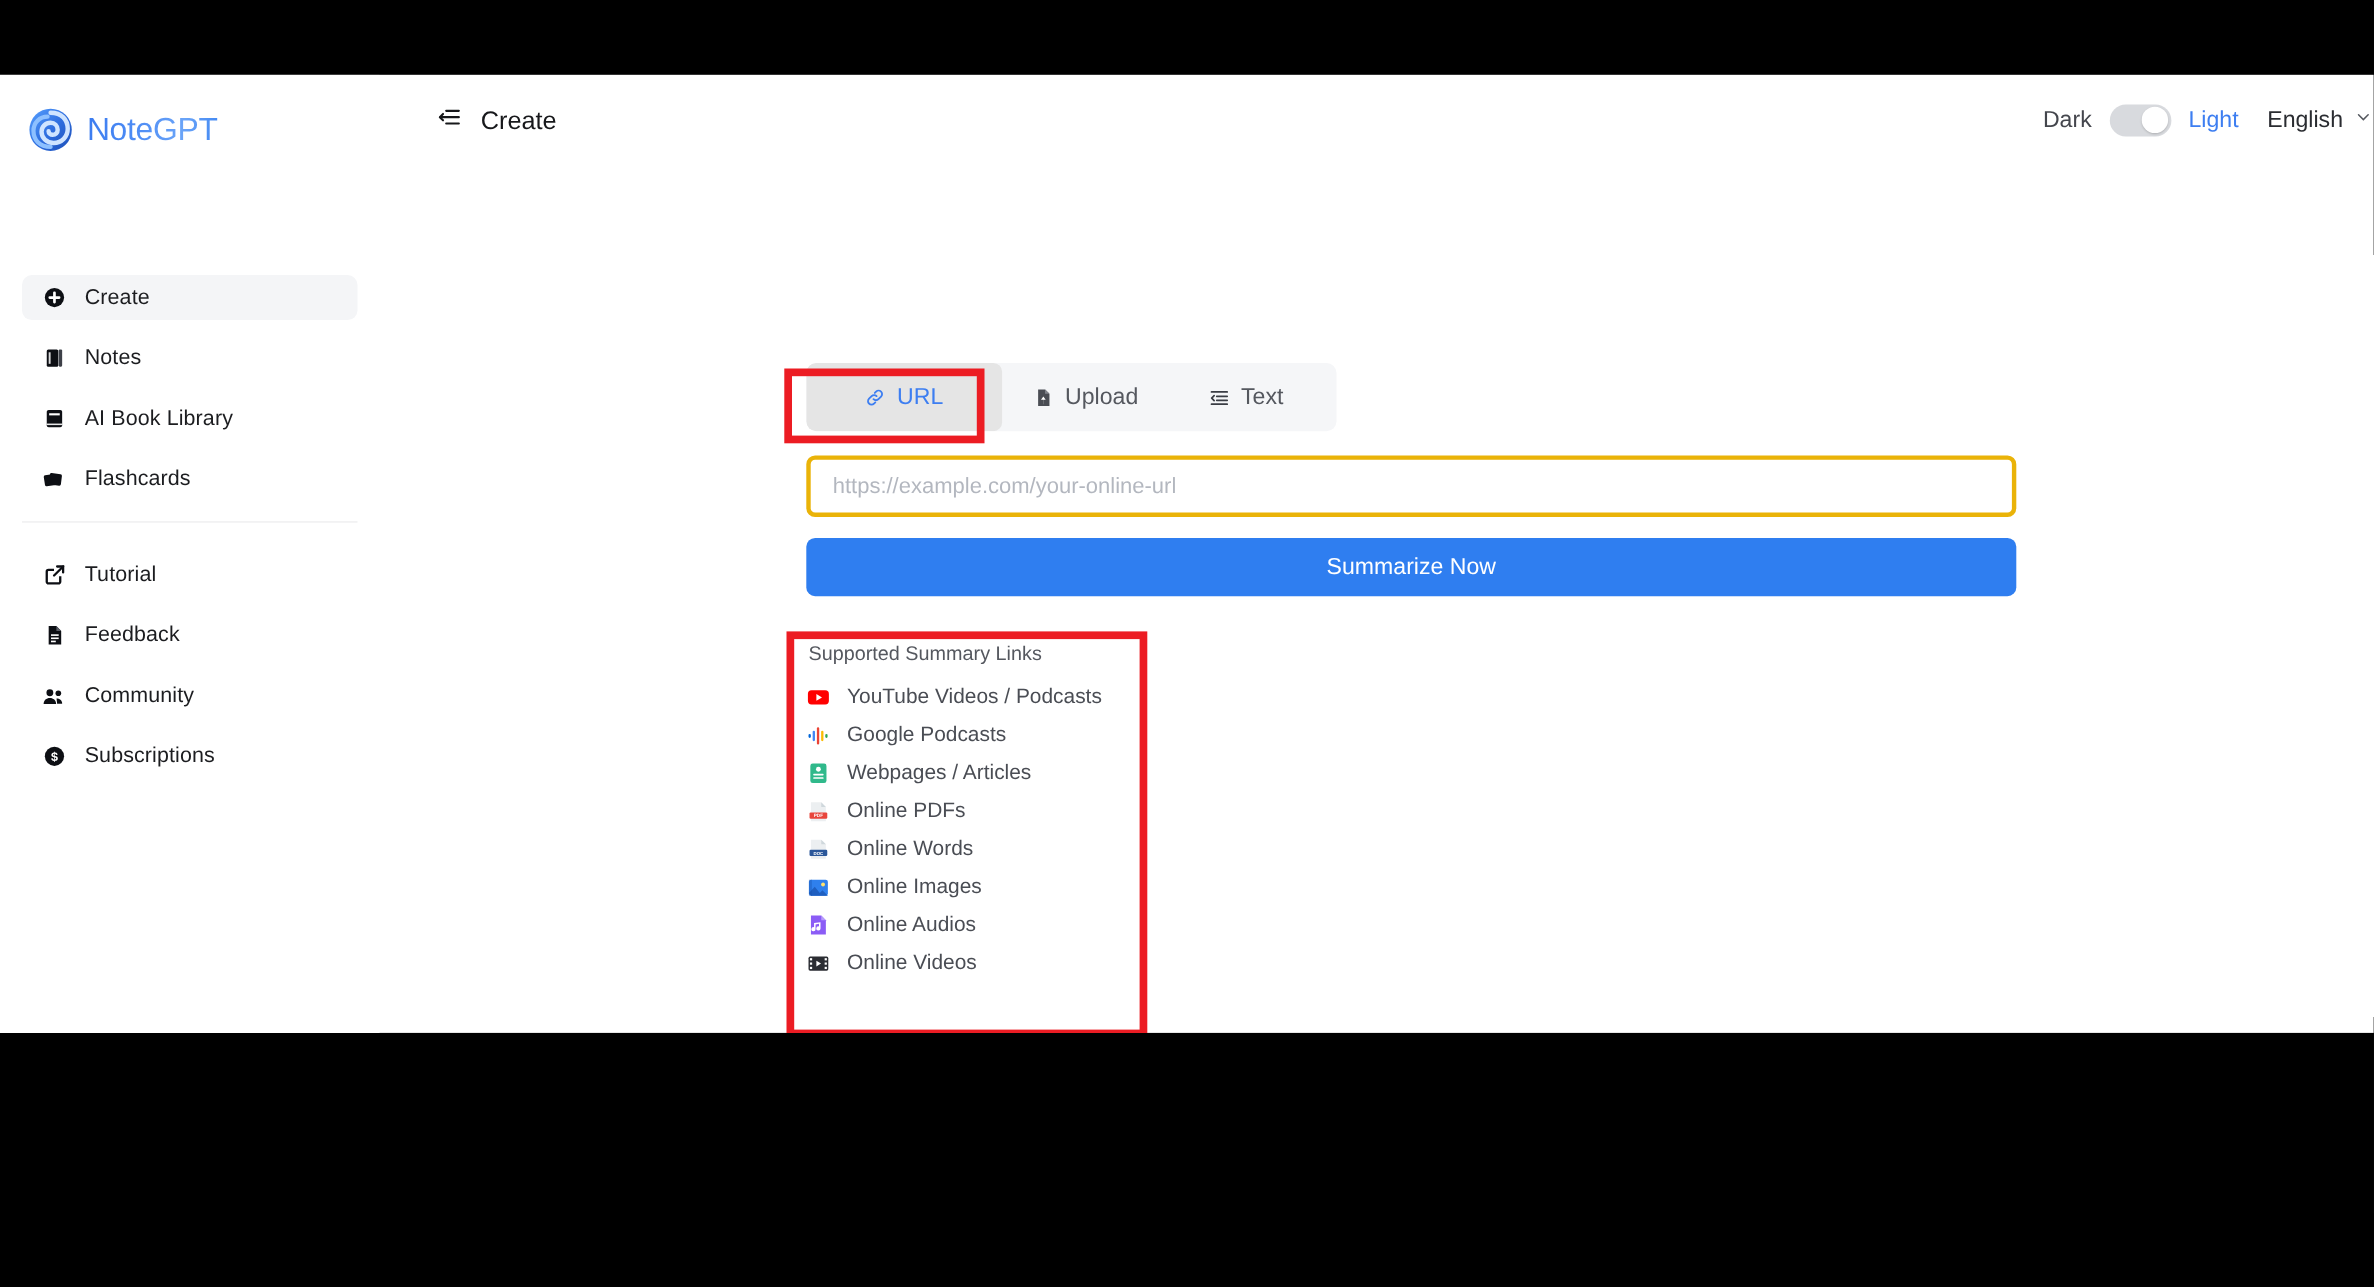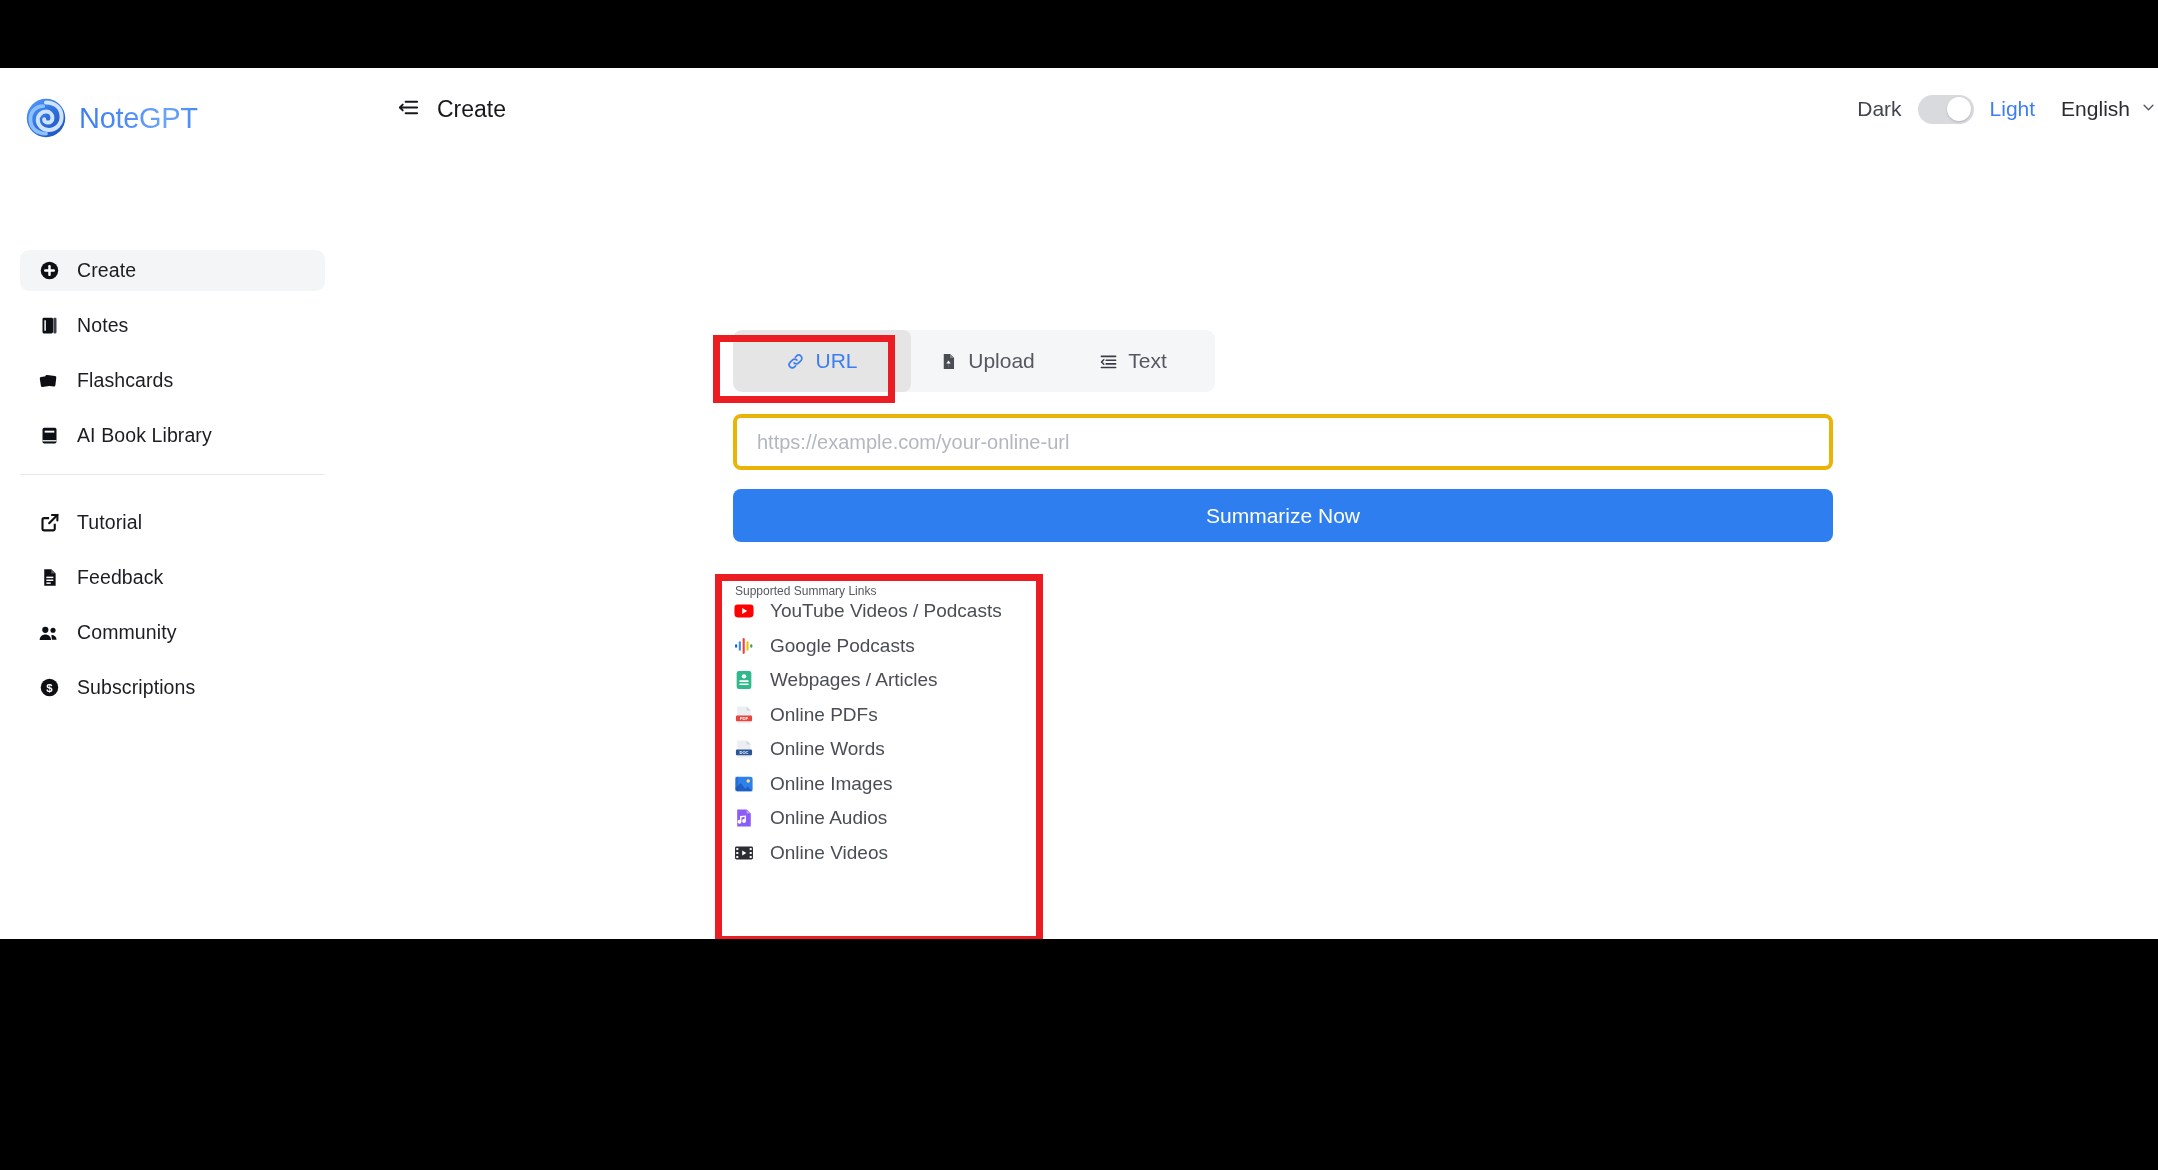--- a/index.html
+++ b/index.html
@@ -145,21 +145,21 @@
     font-size: 21px; font-family: "Liberation Sans", sans-serif;
     cursor: pointer;
   }
 
   .supported {
     margin-top: 42px;
     width: 322px;
     background: #ffffff;
   }
   .supported-title {
-    font-size: 12px; color: #55585f; margin: 0 0 2px 2px;
+    font-size: 18px; color: #55585f; margin: 0 0 18px 2px;
   }
   .supported-list { list-style: none; }
   .supported-item {
     display: flex; align-items: flex-start; gap: 15px;
     height: 34.5px;
     font-size: 19px; color: #4a4d54;
   }
   .mini-icon { width: 22px; height: 22px; flex: 0 0 22px; display:block; }
 
   
@@ -221,37 +221,37 @@
               <rect x="4" y="3" width="12" height="18" rx="1.6"></rect>
               <rect x="16.4" y="3" width="3.6" height="18" rx="1.2" fill="#3d4048"></rect>
               <rect x="6" y="6" width="2" height="12" fill="#fff" opacity="0.85"></rect>
             </svg>
           </span>
           <span class="nav-label">Notes</span>
         </div>
 
         <div class="nav-item">
           <span class="nav-icon">
-            <svg width="22" height="22" viewBox="0 0 24 24" fill="#0d0f14">
-              <rect x="2.5" y="7" width="12" height="11" rx="1.6" transform="rotate(-9 8.5 12.5)"></rect>
-              <rect x="7.5" y="6" width="12" height="11.5" rx="1.6" transform="rotate(7 13.5 11.7)"></rect>
-            </svg>
-          </span>
-          <span class="nav-label">Flashcards</span>
-        </div>
-
-        <div class="nav-item">
-          <span class="nav-icon">
             <svg width="21" height="21" viewBox="0 0 24 24" fill="#0d0f14">
               <rect x="4" y="3" width="16" height="18" rx="2"></rect>
               <rect x="6.5" y="6.5" width="11" height="2.2" fill="#fff"></rect>
               <rect x="4" y="17.2" width="16" height="1.6" fill="#fff" opacity=".9"></rect>
             </svg>
           </span>
           <span class="nav-label">AI Book Library</span>
+        </div>
+
+        <div class="nav-item">
+          <span class="nav-icon">
+            <svg width="22" height="22" viewBox="0 0 24 24" fill="#0d0f14">
+              <rect x="2.5" y="7" width="12" height="11" rx="1.6" transform="rotate(-9 8.5 12.5)"></rect>
+              <rect x="7.5" y="6" width="12" height="11.5" rx="1.6" transform="rotate(7 13.5 11.7)"></rect>
+            </svg>
+          </span>
+          <span class="nav-label">Flashcards</span>
         </div>
       </nav>
 
       <div class="divider" id="divider-top"></div>
 
       <nav class="nav-group" id="nav-secondary">
 
         <div class="nav-item">
           <span class="nav-icon">
             <svg width="21" height="21" viewBox="0 0 24 24" fill="none" stroke="#0d0f14" stroke-width="2.4">

